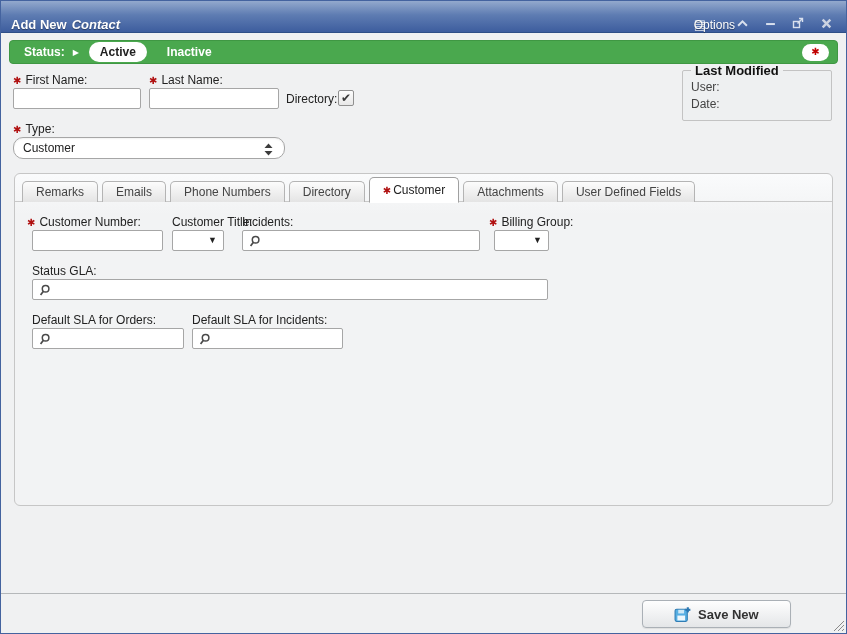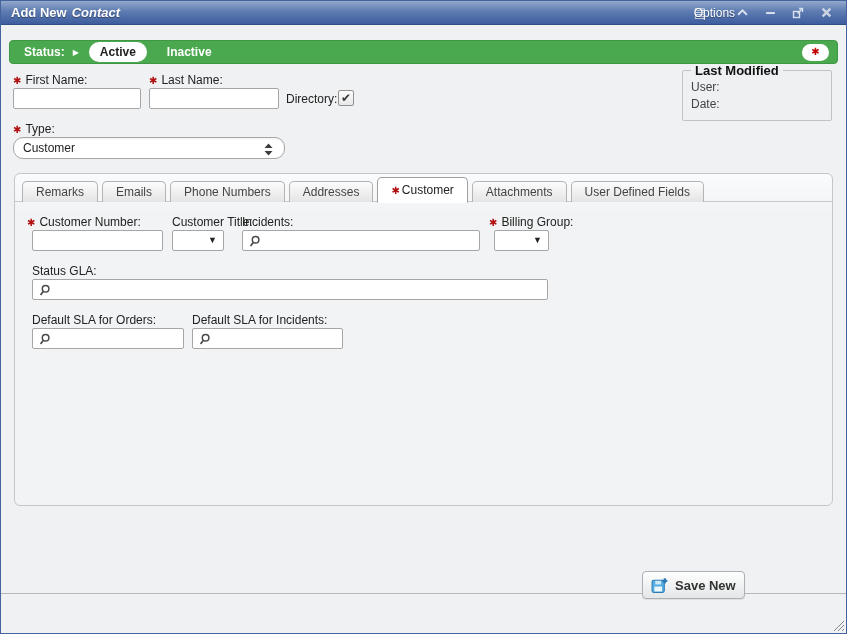--- a/index.html
+++ b/index.html
@@ -9,24 +9,24 @@
   .window {
     position: relative; width: 847px; height: 634px;
     background: #f0f1f2;
     border: 1px solid #44639f;
     overflow: hidden;
     box-shadow: 0 2px 8px rgba(0,0,0,.35);
   }
 
   
   .titlebar {
-    position: absolute; top:0; left:0; right:0; height:24px;
+    position: absolute; top:0; left:0; right:0; height:32px;
     background: linear-gradient(#93a9cd, #5e7cb2 45%, #3d5d9e);
     border-bottom: 1px solid #2f4f87;
-    display: flex; align-items: center;
+    display: flex; align-items: flex-end;
     color:#fff; padding: 0 10px;
   }
   .titlebar .title { font-size:13px; font-weight:bold; text-shadow:0 1px 1px rgba(0,0,0,.4); }
   .titlebar .title .emph { font-style: italic; margin-left:5px; }
   .titlebar .spacer { flex:1; }
   .tb-options { display:flex; align-items:center; gap:5px; cursor:pointer; margin-right:18px; }
   .tb-options .glyph { font-size:13px; color:#e6ebf4; }
   .tb-options .lbl { font-size:12px; font-weight:normal; color:#fff; text-shadow:0 1px 1px rgba(0,0,0,.4); }
   .tb-ctrl { width:20px; height:18px; display:flex; align-items:center; justify-content:center; cursor:pointer; margin-left:8px; }
   .tb-ctrl svg { display:block; }
@@ -117,26 +117,26 @@
     padding-top:5px; padding-bottom:5px; top:1px; z-index:2;
     border-bottom:1px solid #fff; margin-bottom:-1px;
   }
   .tab .req { margin-right:2px; }
 
   .tab-content { position:absolute; inset:29px 0 0 0; }
 
   
   .footer-divider { position:absolute; left:0; right:0; top:592px; border-top:1px solid #b5b8ba; }
   .btn {
-    position:absolute; top:570px; height:28px;
+    position:absolute; top:599px; height:28px;
     display:flex; align-items:center; gap:7px;
     background:linear-gradient(#fefefe,#e4e6e8);
     border:1px solid #aab0b6; border-radius:4px;
     font-size:13px; font-weight:bold; color:#333;
-    padding:0 8px; cursor:pointer; box-shadow:0 1px 1px rgba(0,0,0,.08);
+    padding:0 31px; cursor:pointer; box-shadow:0 1px 1px rgba(0,0,0,.08);
   }
   .btn svg { display:block; }
   .btn-save { left:641px; }
   .btn-clear { left:753px; }
 
   .resize-grip { position:absolute; right:1px; bottom:1px; width:14px; height:14px; cursor:nwse-resize; }
 </style>
 </head>
 <body>
 
@@ -229,21 +229,21 @@
       <div class="tab">
           <span>Remarks</span>
         </div>
       <div class="tab">
           <span>Emails</span>
         </div>
       <div class="tab">
           <span>Phone Numbers</span>
         </div>
       <div class="tab">
-          <span>Addresses</span>
+          <span>Directory</span>
         </div>
       <div class="tab active">
         <span class="req">✱</span>
         <span>Customer</span>
       </div>
       <div class="tab">
           <span>Attachments</span>
         </div>
       <div class="tab">
           <span>User Defined Fields</span>

